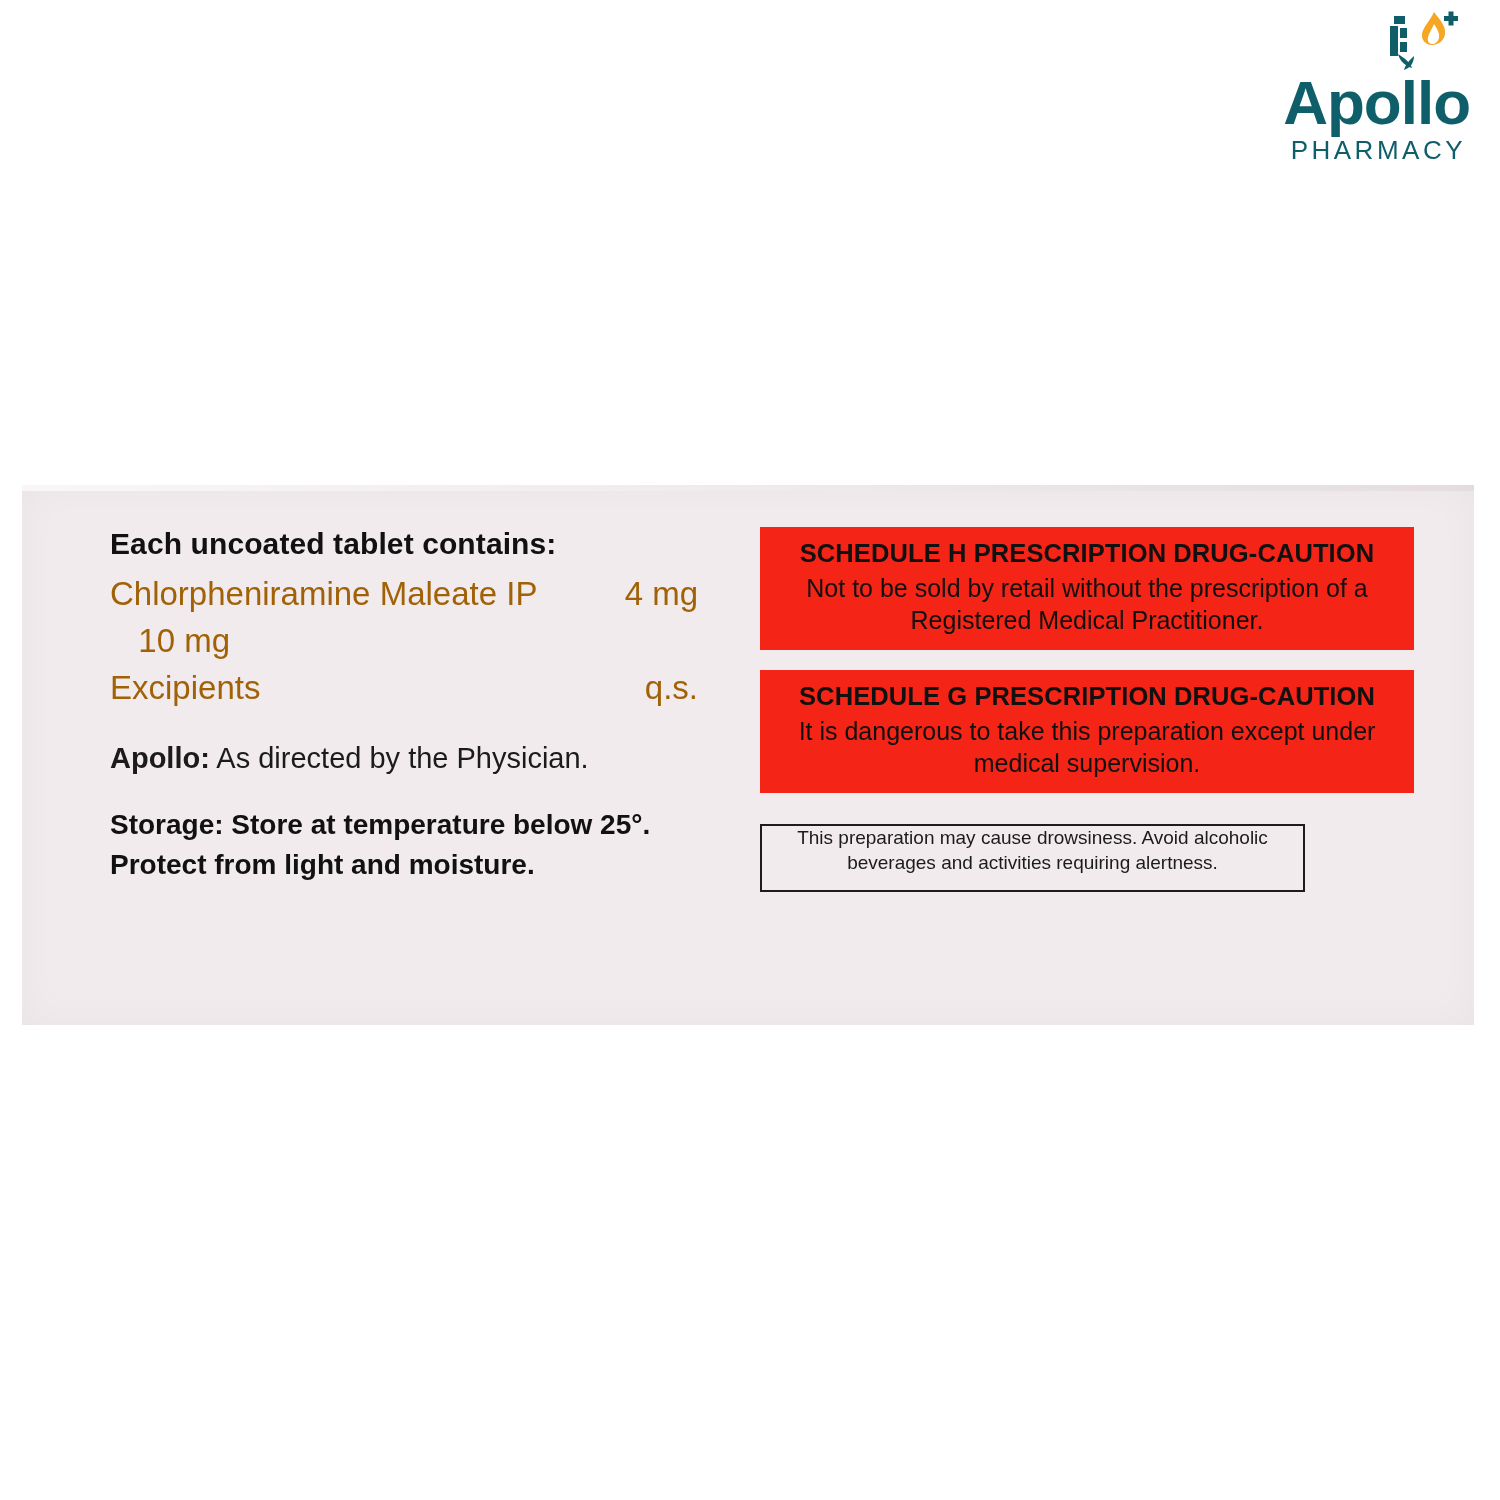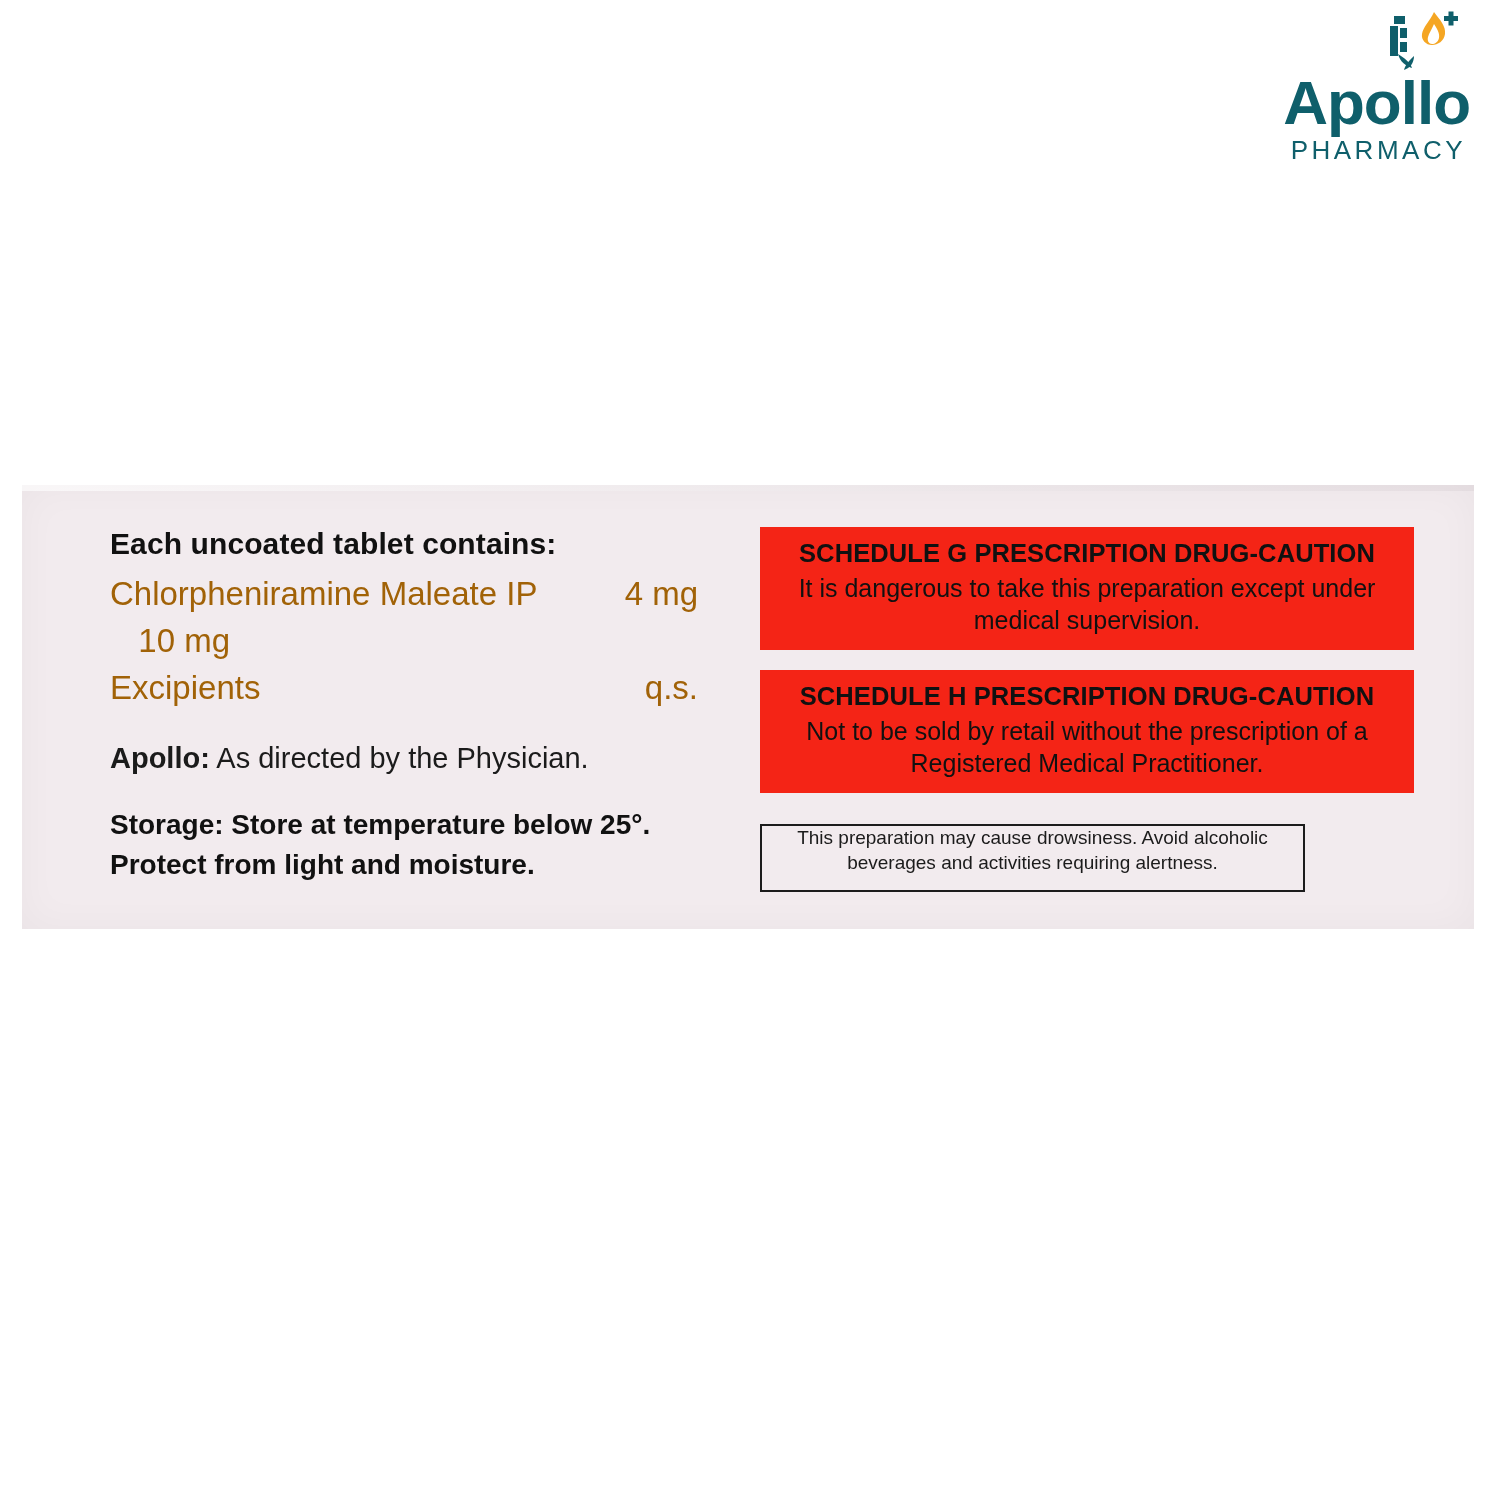--- a/index.html
+++ b/index.html
@@ -47,21 +47,21 @@
     margin-top: 2px;
     margin-right: 4px;
   }
 
   
   .carton {
     position: absolute;
     left: 22px;
     top: 485px;
     width: 1452px;
-    height: 444px;
+    height: 540px;
     background: #f2ebee;
     box-shadow: inset 0 0 40px rgba(0,0,0,0.035);
   }
   .carton::before {
     content: "";
     position: absolute;
     left: 0; right: 0; top: 0;
     height: 6px;
     background: linear-gradient(90deg, rgba(255,255,255,0.65), rgba(200,190,196,0.25));
   }
@@ -197,26 +197,26 @@
         <b>Apollo:</b><span> As directed by the Physician.</span>
       </div>
 
       <div class="bold-block">Storage: Store at temperature below 25°. Protect from light and moisture.</div>
 
     </div>
 
     <div class="col-right">
 
       <div class="red-box">
+        <div class="red-title">SCHEDULE H PRESCRIPTION DRUG-CAUTION</div>
+        <div class="red-text">Not to be sold by retail without the prescription of a Registered Medical Practitioner.</div>
+      </div>
+
+      <div class="red-box">
         <div class="red-title">SCHEDULE G PRESCRIPTION DRUG-CAUTION</div>
         <div class="red-text">It is dangerous to take this preparation except under medical supervision.</div>
-      </div>
-
-      <div class="red-box">
-        <div class="red-title">SCHEDULE H PRESCRIPTION DRUG-CAUTION</div>
-        <div class="red-text">Not to be sold by retail without the prescription of a Registered Medical Practitioner.</div>
       </div>
 
       <div class="plain-box">This preparation may cause drowsiness. Avoid alcoholic beverages and activities requiring alertness.</div>
 
     </div>
   </div>
 </div>
 
 </body></html>

